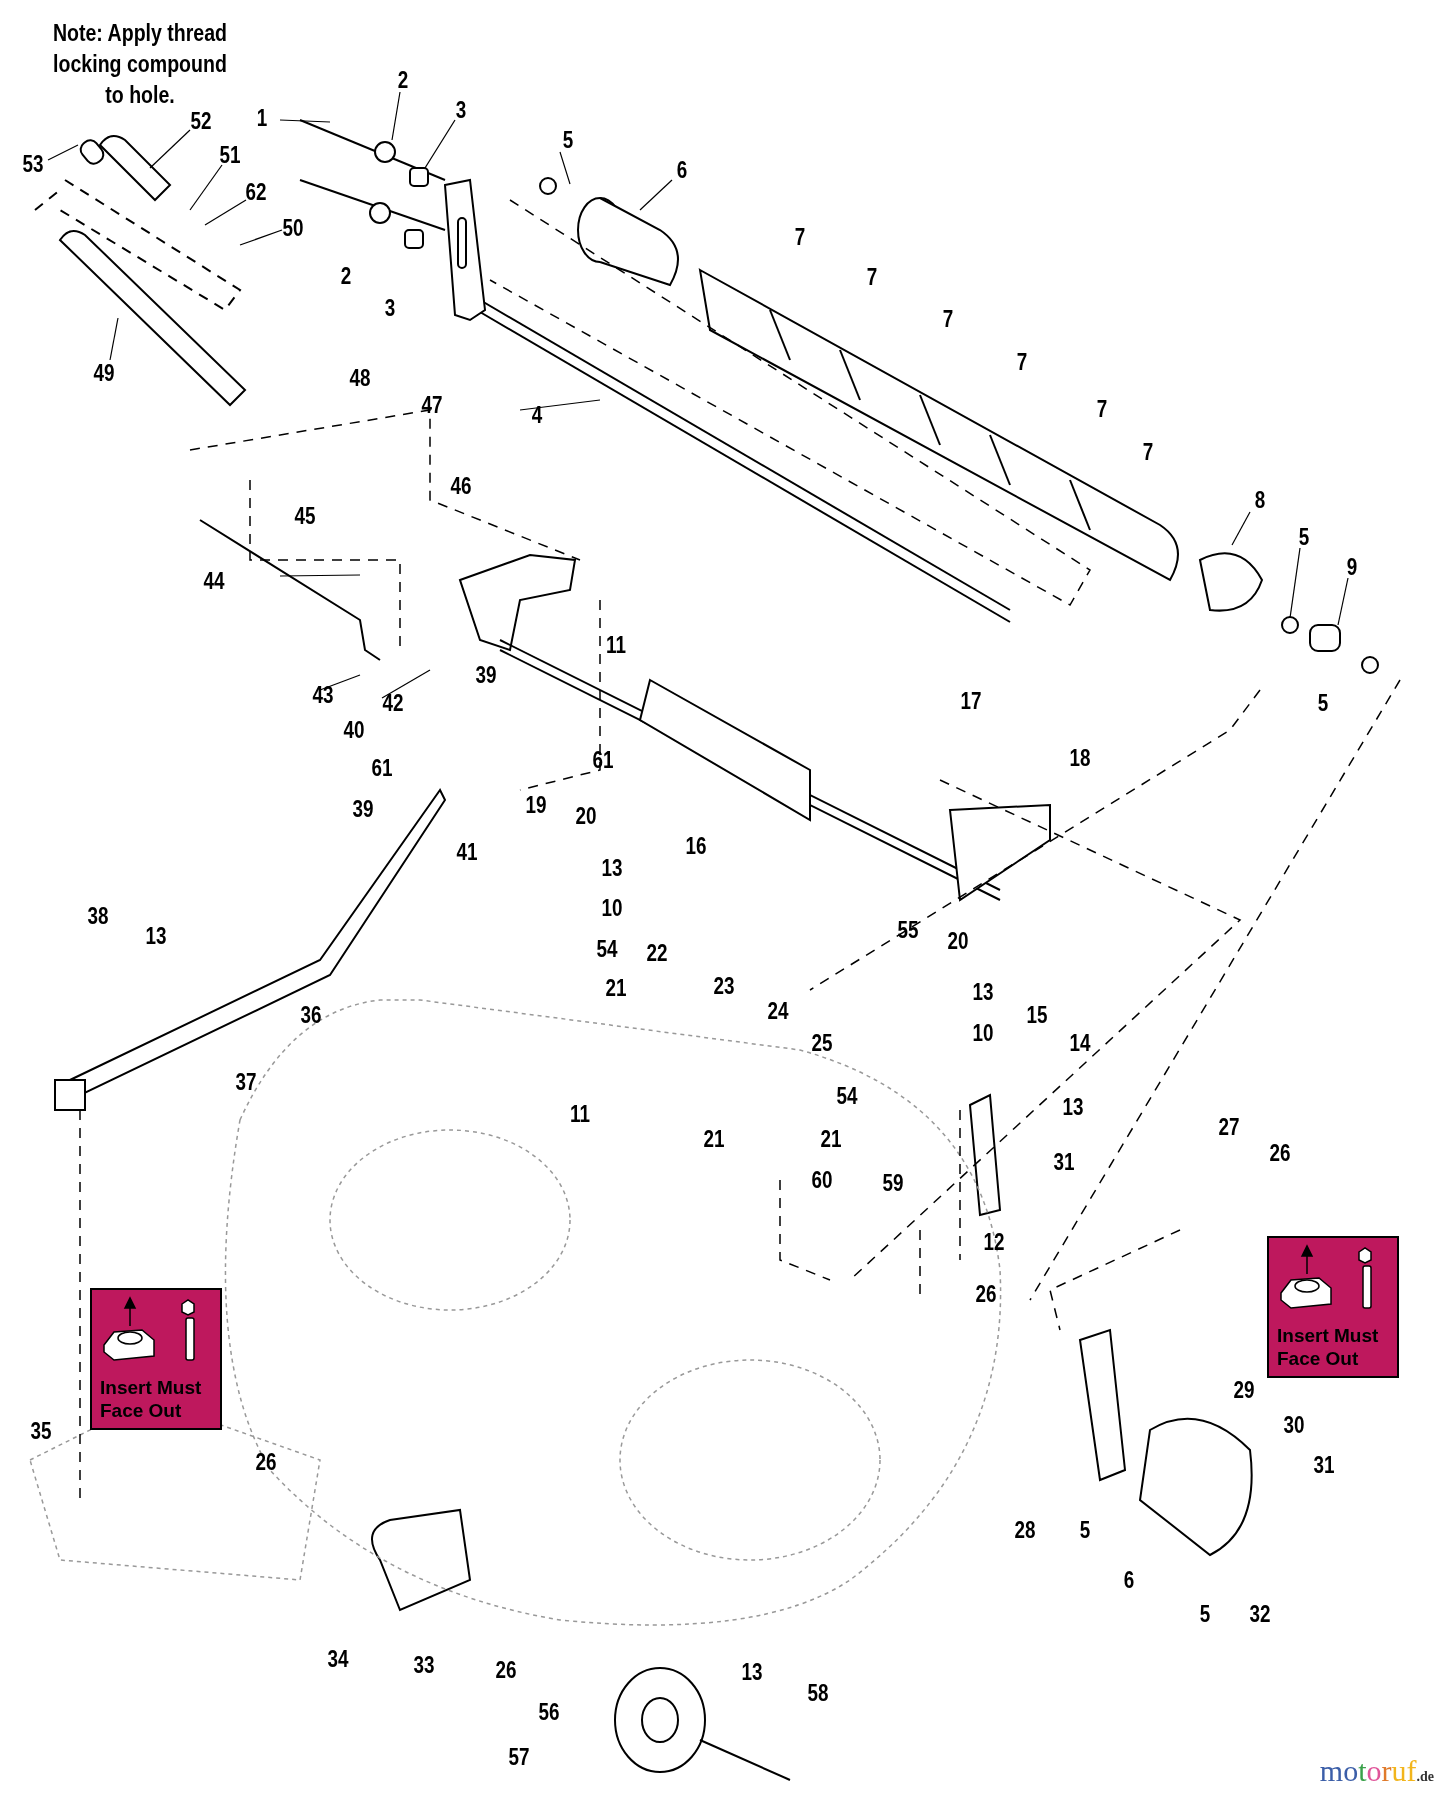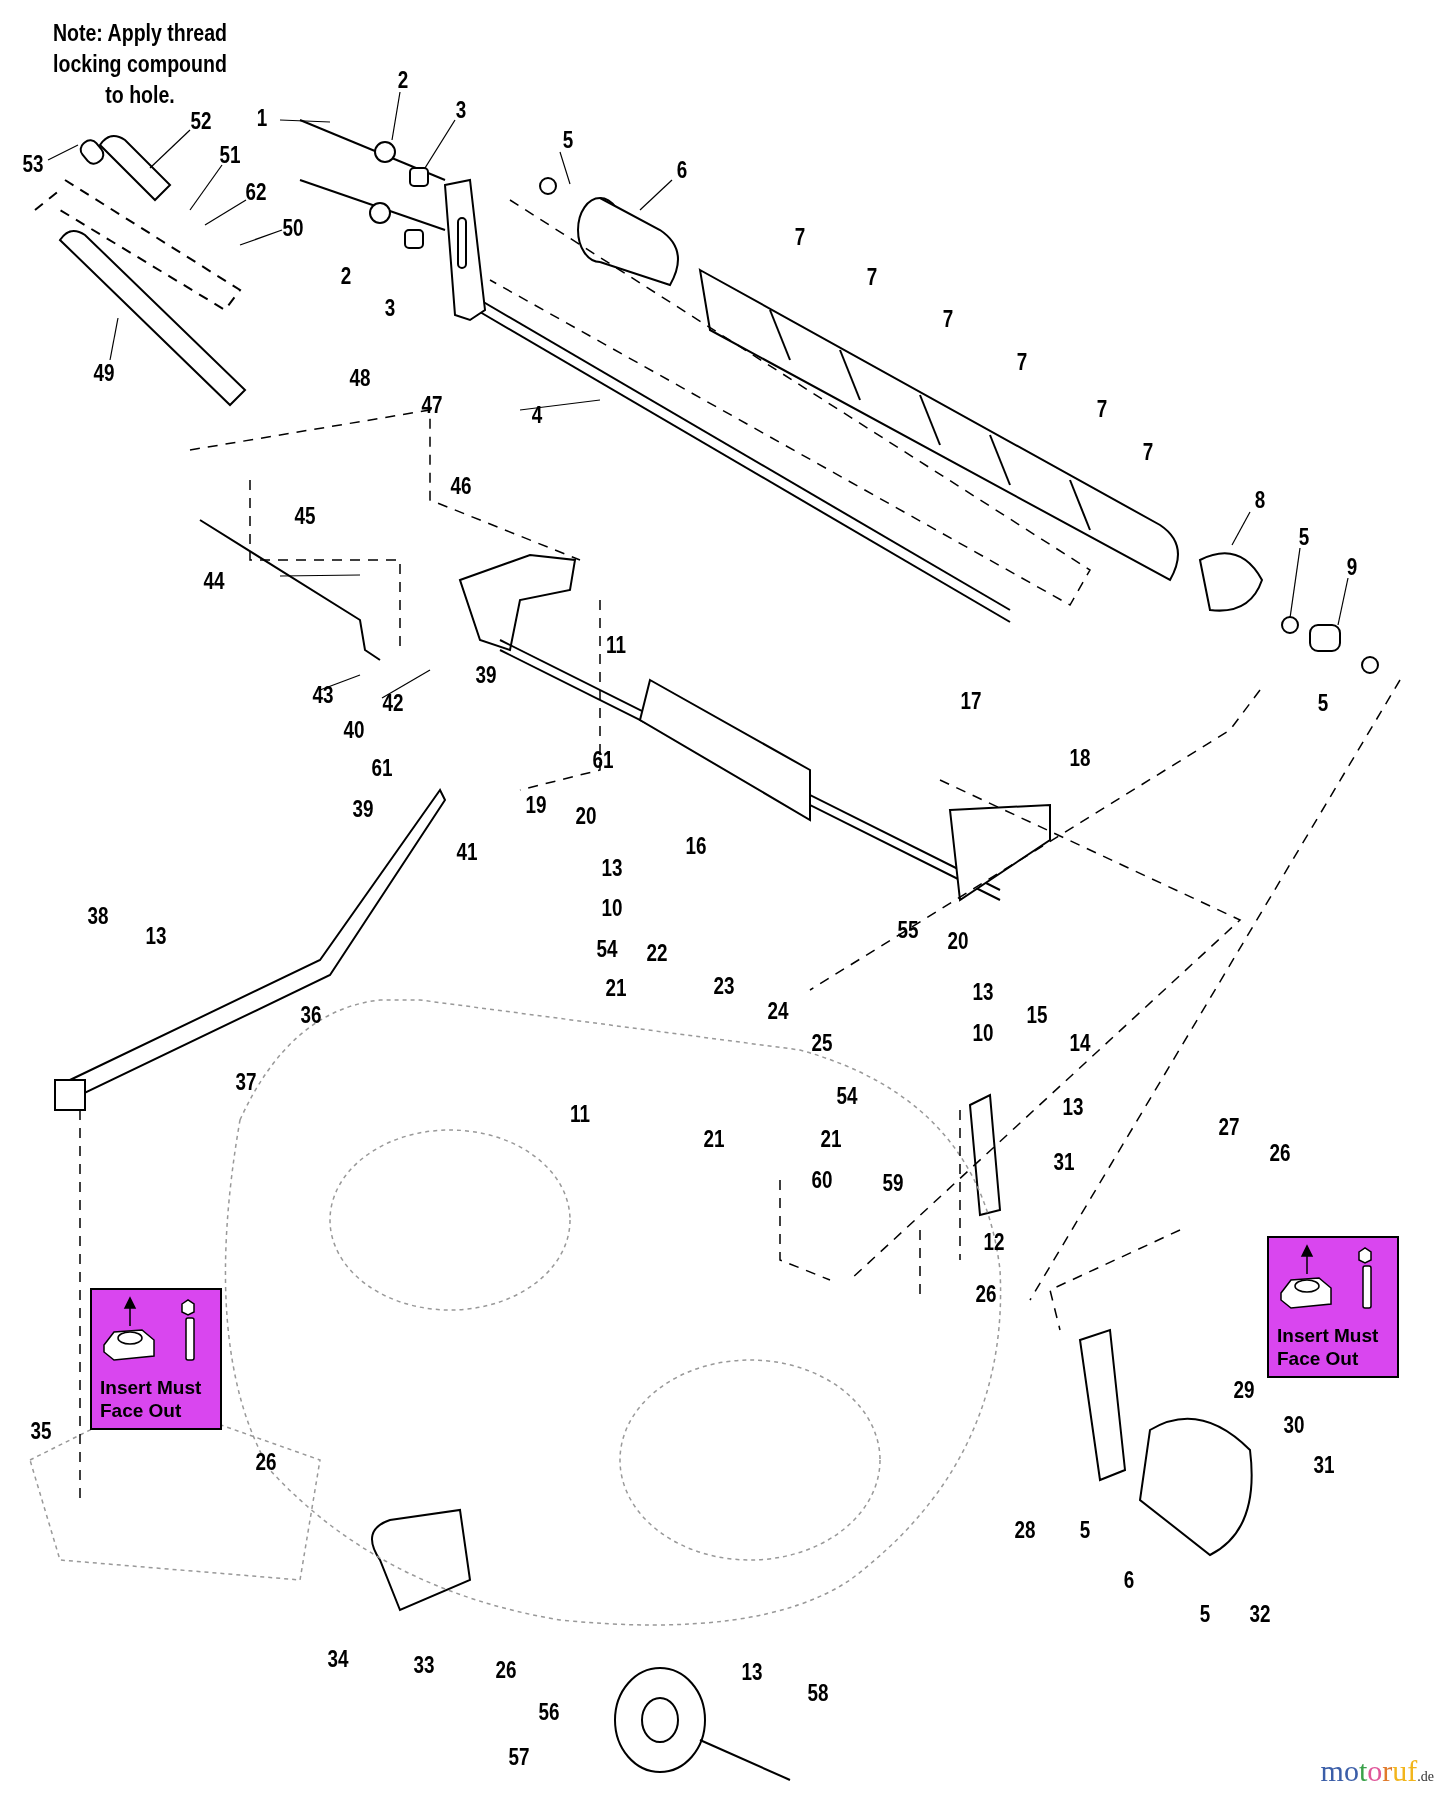--- a/index.html
+++ b/index.html
@@ -1,25 +1,25 @@
 <!DOCTYPE html>
 <html><head>
 <meta charset="utf-8">
 <style>
   html,body{margin:0;padding:0;background:#fff;}
   body{width:1442px;height:1800px;position:relative;overflow:hidden;font-family:"Liberation Sans",sans-serif;}
   #art{position:absolute;left:0;top:0;width:1442px;height:1800px;}
   .callout{position:absolute;font-family:"Liberation Sans Narrow","Liberation Sans",sans-serif;font-weight:bold;font-size:23px;color:#000;transform:translate(-50%,-50%) scaleX(0.82);white-space:nowrap;line-height:1;}
   .note{position:absolute;left:30px;top:18px;width:220px;text-align:center;font-weight:bold;font-size:23px;line-height:31px;transform:scaleX(0.85);transform-origin:center top;}
   .note div{white-space:nowrap;}
-  .insert-box{position:absolute;border:2px solid #000;background:#d946ef;}
+  .insert-box{position:absolute;border:2px solid #000;background:#be185d;}
   .insert-box .label{position:absolute;left:8px;bottom:6px;font-weight:bold;font-size:19px;line-height:23px;}
   .watermark{position:absolute;right:8px;bottom:12px;font-family:"Liberation Serif",serif;font-size:30px;letter-spacing:0px;}
   .watermark span{display:inline-block;}
-  .watermark .tld{font-size:14px;color:#333;}
+  .watermark .tld{font-size:14px;color:#333;font-weight:bold;}
 </style>
 </head>
 <body>
 
 <svg id="art" viewBox="0 0 1442 1800" xmlns="http://www.w3.org/2000/svg">
   <g fill="none" stroke="#000" stroke-width="2">
 
     <g>
       <line x1="480" y1="300" x2="1010" y2="610"></line>
       <line x1="480" y1="312" x2="1010" y2="622"></line>

